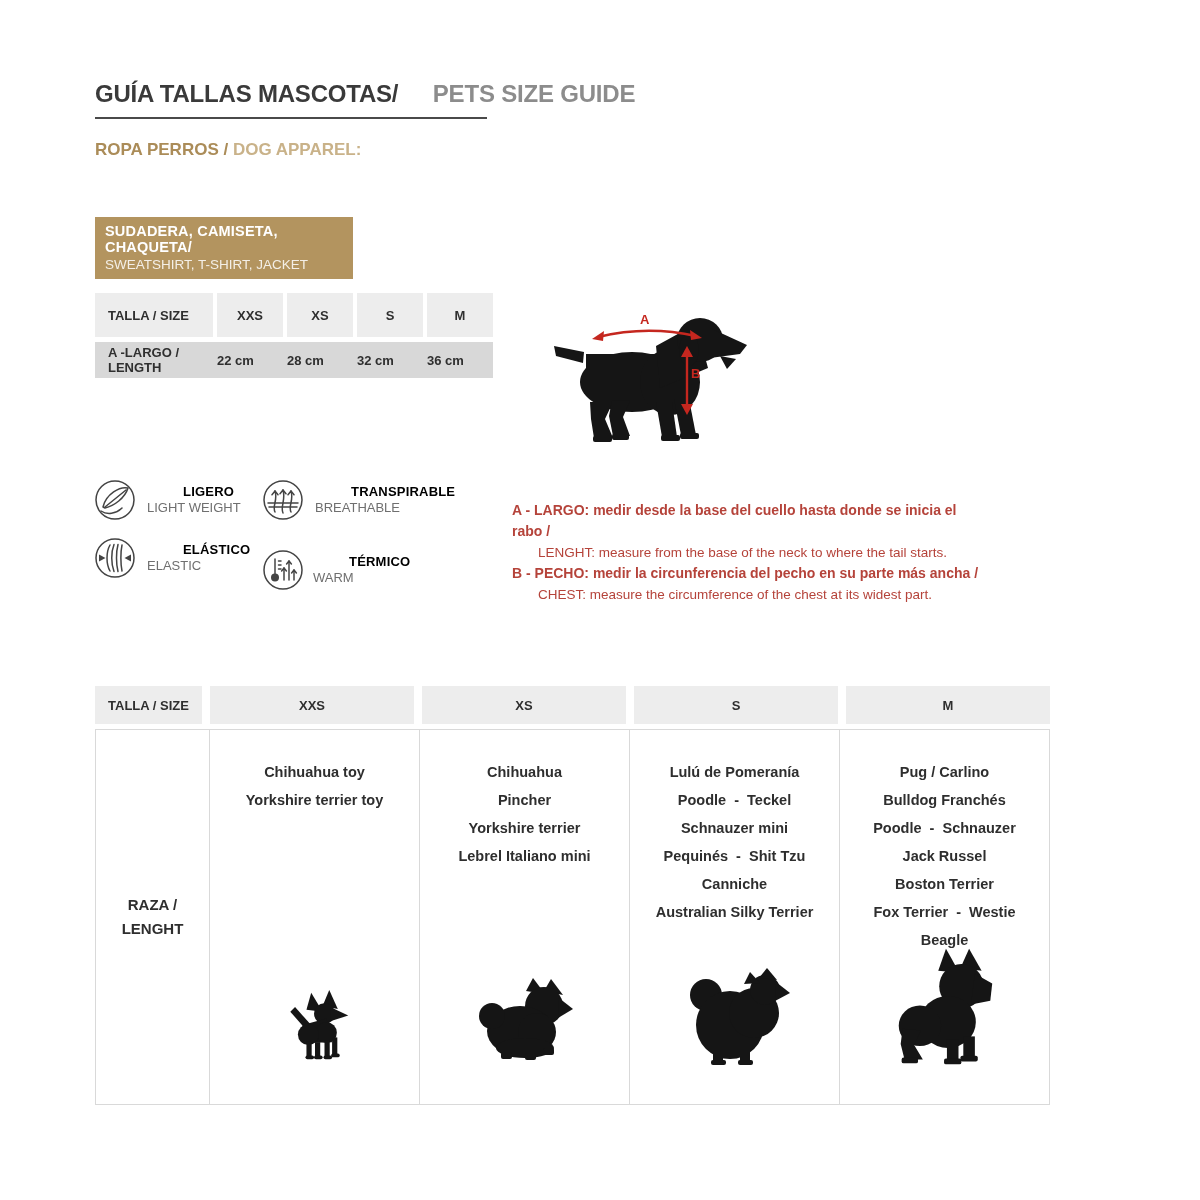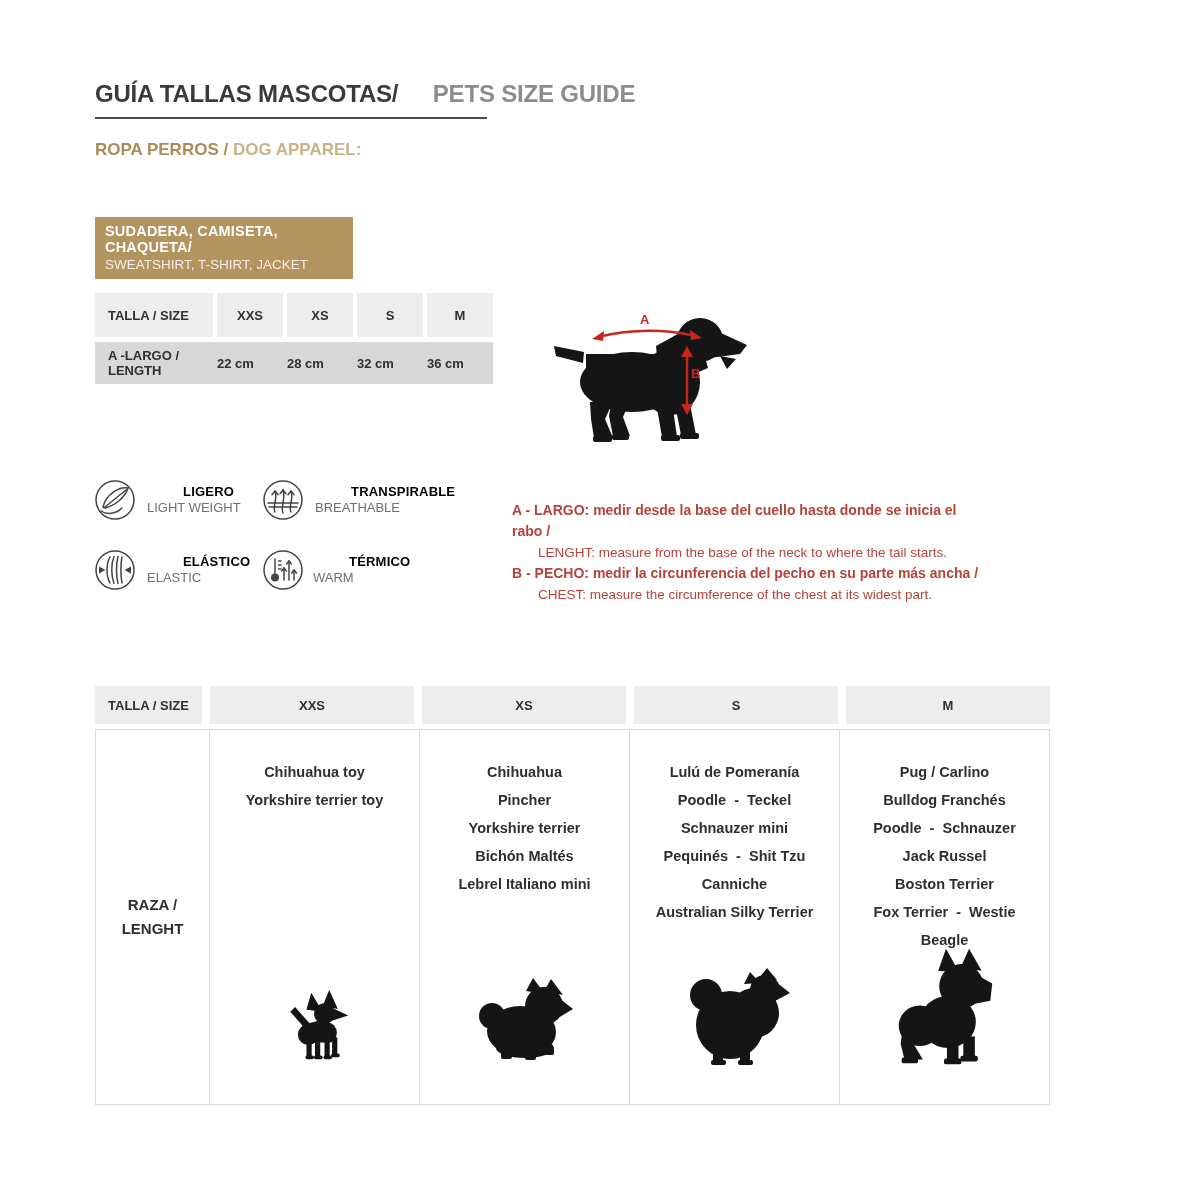--- a/index.html
+++ b/index.html
@@ -24,42 +24,42 @@
 
   
   .size-table{position:absolute;left:95px;top:293px;width:398px;font-size:13px;
               font-weight:bold;color:#2f2f2f;}
   .st-row{display:flex;}
   .st-header .cell{background:#ededed;height:44px;display:flex;align-items:center;
                    justify-content:center;margin-right:4px;}
   .st-header .cell.label{width:118px;justify-content:flex-start;padding-left:13px;box-sizing:border-box;}
   .st-header .cell.val{width:66px;}
   .st-header .cell:last-child{margin-right:0;}
-  .st-data{height:42px;align-items:center;}
+  .st-data{height:36px;align-items:center;}
   .st-data .label{width:122px;padding-left:13px;box-sizing:border-box;}
   .st-data .val{width:70px;text-align:left;}
   .st-data .val:last-child{width:66px;}
   .row-a{background:#d8d8d8;margin-top:5px;}
   .row-b{background:#ffffff;margin-top:3px;}
 
   
   .diagram{position:absolute;left:550px;top:306px;width:200px;height:140px;}
   .diagram svg{width:200px;height:140px;display:block;}
   .m-label{position:absolute;color:#c5271f;font-weight:bold;font-size:13px;}
   .m-label.a{left:90px;top:6px;}
   .m-label.b{left:141px;top:60px;}
 
   
   .feature{position:absolute;display:flex;align-items:center;gap:10px;}
   .feature svg{width:44px;height:44px;flex:0 0 auto;}
   .f-name{font-size:13px;font-weight:bold;color:#000000;line-height:16px;letter-spacing:0.2px;margin-left:36px;}
   .f-sub{font-size:13px;color:#6f6f6f;line-height:16px;}
   .feature.f0{left:93px;top:478px;}
   .feature.f1{left:261px;top:478px;}
-  .feature.f2{left:93px;top:548px;}
+  .feature.f2{left:93px;top:536px;}
   .feature.f3{left:261px;top:548px;gap:8px;}
   .icon-stroke{stroke:#444444;fill:none;stroke-width:1.5;stroke-linecap:round;stroke-linejoin:round;}
   .icon-fill{fill:#444444;stroke:none;}
 
   
   .notes{position:absolute;left:512px;top:500px;width:470px;color:#b5433a;line-height:21px;}
   .note-bold{font-size:14px;font-weight:bold;}
   .note-normal{font-size:13.5px;margin-left:26px;}
 
   
@@ -267,21 +267,20 @@
             <rect x="49" y="71" width="9" height="4" rx="2"></rect>
             <rect x="57" y="69" width="9" height="4" rx="2"></rect>
           </g>
         </svg>
       </div>
 
       <div class="bt-cell breed-cell">
         <div class="breed-line">Chihuahua</div>
         <div class="breed-line">Pincher</div>
         <div class="breed-line">Yorkshire terrier</div>
-        <div class="breed-line">Bichón Maltés</div>
         <div class="breed-line">Lebrel Italiano mini</div>
         <svg class="breed-dog dog-xs" viewBox="0 0 100 90" aria-hidden="true">
           <g class="sil">
             <polygon points="58,2 70,18 51,15"></polygon>
             <polygon points="76,3 88,19 69,15"></polygon>
             <circle cx="69" cy="30" r="19"></circle>
             <polygon points="84,22 98,33 83,42"></polygon>
             <ellipse cx="45" cy="55" rx="33" ry="25"></ellipse>
             <circle cx="17" cy="40" r="13"></circle>
             <circle cx="62" cy="56" r="19"></circle>

